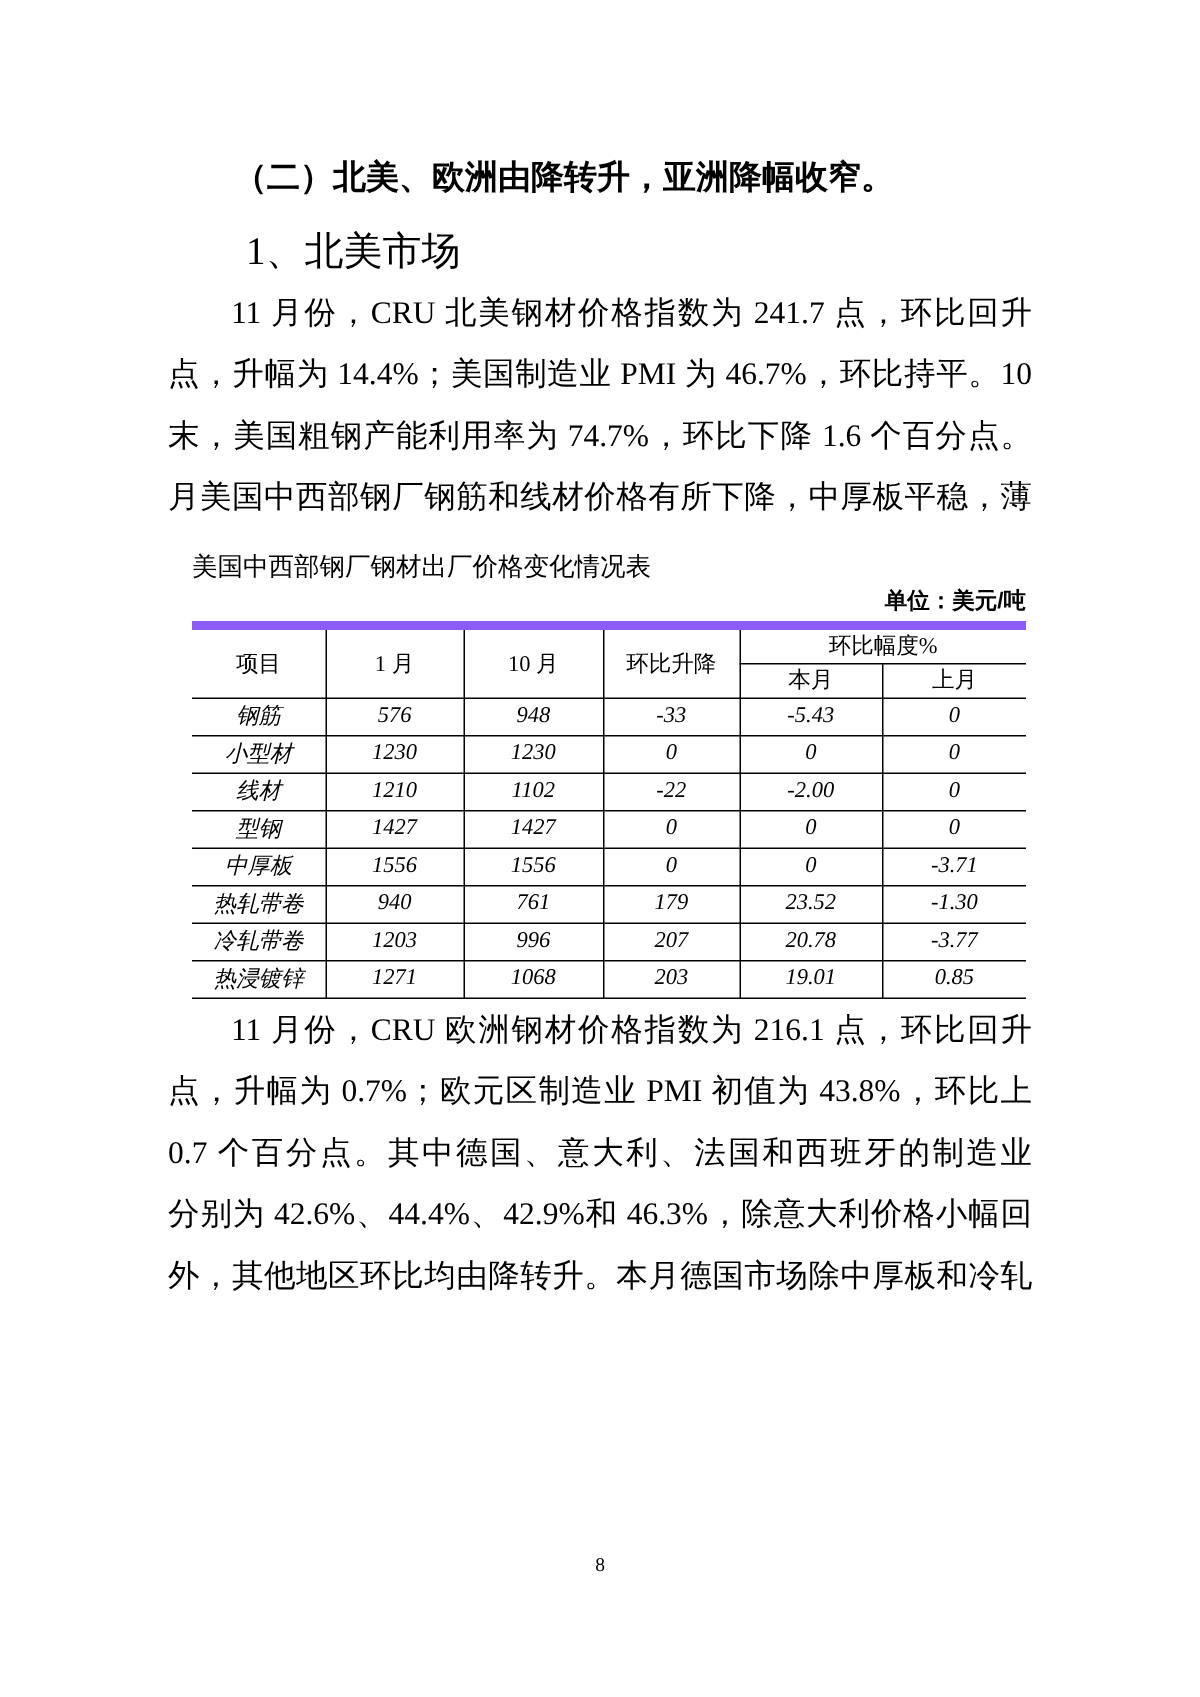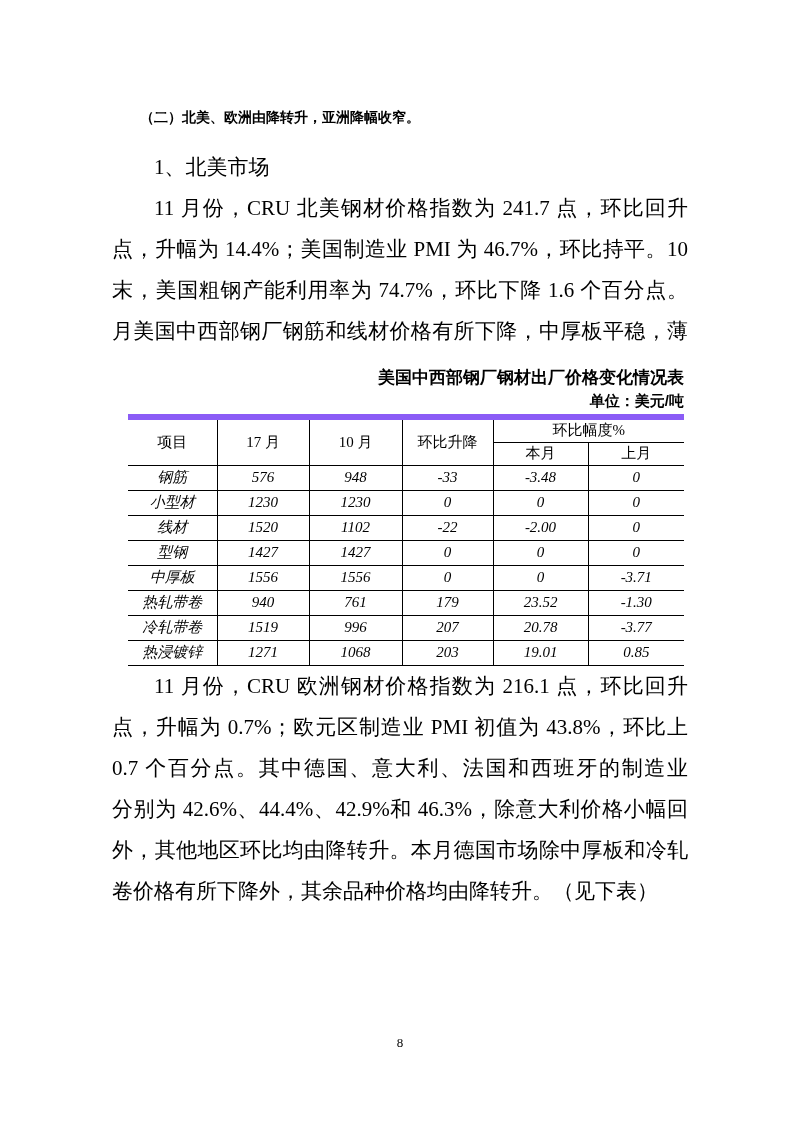--- a/index.html
+++ b/index.html
@@ -15,30 +15,30 @@
   .content {
     position: absolute;
     left: 112px;
     top: 0;
     width: 576px;
   }
   .section-heading {
     margin: 97px 0 0 0;
     height: 41px;
     line-height: 41px;
-    font-size: 14px;
+    font-size: 22px;
     font-weight: bold;
     text-indent: 2em;
     white-space: nowrap;
   }
   .subsection-heading {
     margin: 0;
     height: 41px;
     line-height: 41px;
-    font-size: 21px;
+    font-size: 26px;
     font-weight: normal;
     text-indent: 2em;
     white-space: nowrap;
   }
   .subsection-1 { margin-top: 9px; }
   .subsection-2 { margin-top: 7px; }
   .para { font-size: 21px; }
   .bline {
     height: 41px;
     line-height: 41px;
@@ -47,24 +47,24 @@
     text-align-last: justify;
   }
   .bline.indent { text-indent: 2em; }
   .bline.last { text-align-last: left; }
   .table-title {
     margin-top: 13px;
     margin-left: 16px;
     width: 556px;
     height: 26px;
     line-height: 26px;
-    text-align: right;
+    text-align: left;
     font-family: "Liberation Sans", "DejaVu Sans", sans-serif;
     font-size: 17px;
-    font-weight: bold;
+    font-weight: normal;
   }
   .unit-note {
     margin-left: 16px;
     width: 556px;
     height: 20px;
     line-height: 20px;
     text-align: right;
     font-family: Liberation Sans, sans-serif;
     font-size: 15px;
     font-weight: bold;
@@ -129,50 +129,50 @@
         <col style="width:89px">
         <col style="width:92px">
         <col style="width:93px">
         <col style="width:91px">
         <col style="width:95px">
         <col style="width:96px">
       </colgroup>
       <thead>
         <tr class="h1">
           <th rowspan="2">项目</th>
-          <th rowspan="2">17 月</th>
+          <th rowspan="2">1 月</th>
           <th rowspan="2">10 月</th>
           <th rowspan="2">环比升降</th>
           <th colspan="2">环比幅度%</th>
         </tr>
         <tr class="h2">
           <th>本月</th>
           <th>上月</th>
         </tr>
       </thead>
       <tbody>
           <tr>
             <td>钢筋</td>
             <td>576</td>
             <td>948</td>
             <td>-33</td>
-            <td>-3.48</td>
+            <td>-5.43</td>
             <td>0</td>
           </tr>
           <tr>
             <td>小型材</td>
             <td>1230</td>
             <td>1230</td>
             <td>0</td>
             <td>0</td>
             <td>0</td>
           </tr>
           <tr>
             <td>线材</td>
-            <td>1520</td>
+            <td>1210</td>
             <td>1102</td>
             <td>-22</td>
             <td>-2.00</td>
             <td>0</td>
           </tr>
           <tr>
             <td>型钢</td>
             <td>1427</td>
             <td>1427</td>
             <td>0</td>
@@ -190,21 +190,21 @@
           <tr>
             <td>热轧带卷</td>
             <td>940</td>
             <td>761</td>
             <td>179</td>
             <td>23.52</td>
             <td>-1.30</td>
           </tr>
           <tr>
             <td>冷轧带卷</td>
-            <td>1519</td>
+            <td>1203</td>
             <td>996</td>
             <td>207</td>
             <td>20.78</td>
             <td>-3.77</td>
           </tr>
           <tr>
             <td>热浸镀锌</td>
             <td>1271</td>
             <td>1068</td>
             <td>203</td>
@@ -214,19 +214,18 @@
         </tbody>
     </table>
 
 
     <div class="para">
         <div class="bline indent">11 月份，CRU 欧洲钢材价格指数为 216.1 点，环比回升 1.6</div>
         <div class="bline">点，升幅为 0.7%；欧元区制造业 PMI 初值为 43.8%，环比上升</div>
         <div class="bline">0.7 个百分点。其中德国、意大利、法国和西班牙的制造业 PMI</div>
         <div class="bline">分别为 42.6%、44.4%、42.9%和 46.3%，除意大利价格小幅回落</div>
         <div class="bline">外，其他地区环比均由降转升。本月德国市场除中厚板和冷轧带</div>
-        <div class="bline last">卷价格有所下降外，其余品种价格均由降转升。（见下表）</div>
       </div>
 
   </div>
 
   <div class="footer">8</div>
 </div>
 
 </body></html>

